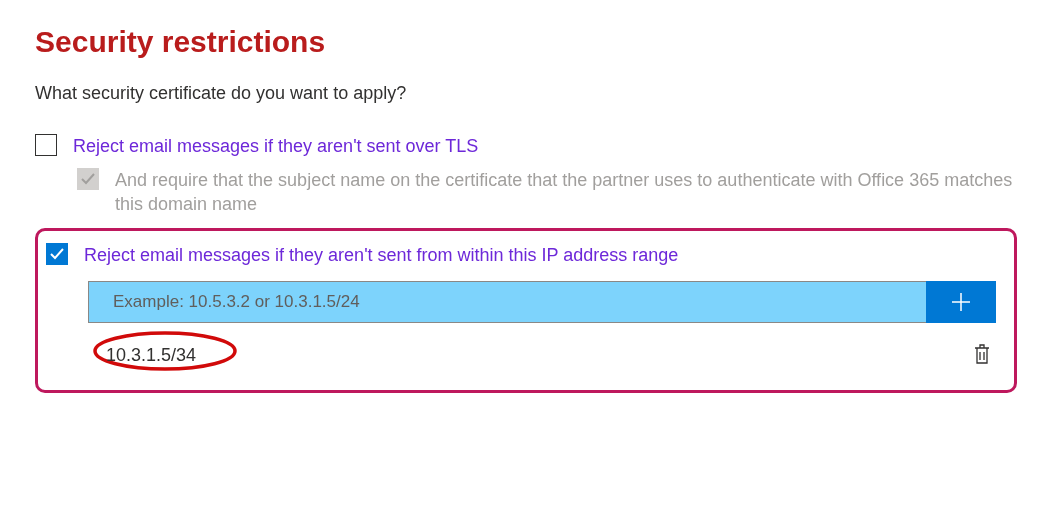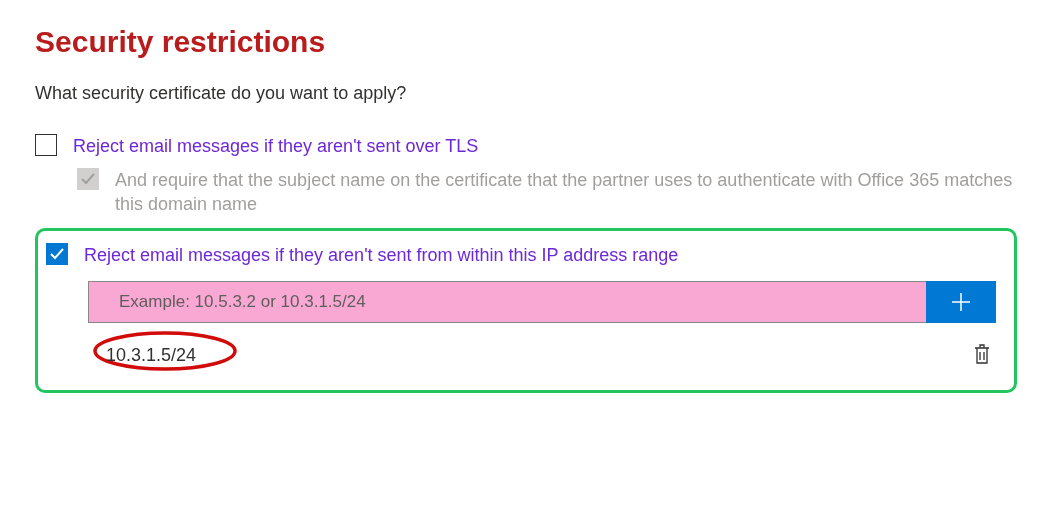--- a/index.html
+++ b/index.html
@@ -79,39 +79,39 @@
       padding: 12px 16px;
       font-size: 17px;
       color: #605e5c;
       margin-top: 14px;
       font-family: inherit;
     }
     .domain-input:disabled {
       color: #605e5c;
     }
     .ip-section-wrapper {
-      border: 3px solid #22c55e;
+      border: 3px solid #be185d;
       border-radius: 10px;
       padding: 12px 18px 18px 8px;
       margin-top: 12px;
     }
     .ip-input-row {
       display: flex;
       margin-left: 42px;
       margin-top: 14px;
     }
     .ip-input {
       flex: 1;
       border: 1px solid #8a8886;
       border-right: none;
-      padding: 10px 30px;
+      padding: 10px 24px;
       font-size: 17px;
       font-family: inherit;
       color: #323130;
-      background: #f9a8d4;
+      background: #7dd3fc;
     }
     .ip-input::placeholder {
       color: #605e5c;
     }
     .add-button {
       width: 70px;
       background: #0078d4;
       border: none;
       cursor: pointer;
       display: flex;
@@ -189,20 +189,20 @@
         <line x1="12" y1="3" x2="12" y2="21" stroke="#ffffff" stroke-width="1.5"></line>
         <line x1="3" y1="12" x2="21" y2="12" stroke="#ffffff" stroke-width="1.5"></line>
       </svg>
     </button>
   </div>
 
   <div class="ip-list-row">
     <svg class="circle-annotation" viewBox="0 0 150 44">
       <ellipse cx="75" cy="22" rx="70" ry="18" fill="none" stroke="#d10a0a" stroke-width="3.5"></ellipse>
     </svg>
-    <span class="ip-value">10.3.1.5/24</span>
+    <span class="ip-value">10.3.1.5/34</span>
     <button class="delete-button">
       <svg width="20" height="22" viewBox="0 0 20 22">
         <path d="M3 5 L17 5 M5 5 L5 20 L15 20 L15 5 M8 5 L8 2 L12 2 L12 5 M8 9 L8 17 M12 9 L12 17" fill="none" stroke="#323130" stroke-width="1.3"></path>
       </svg>
     </button>
   </div>
 </div>
 
 </body></html>

